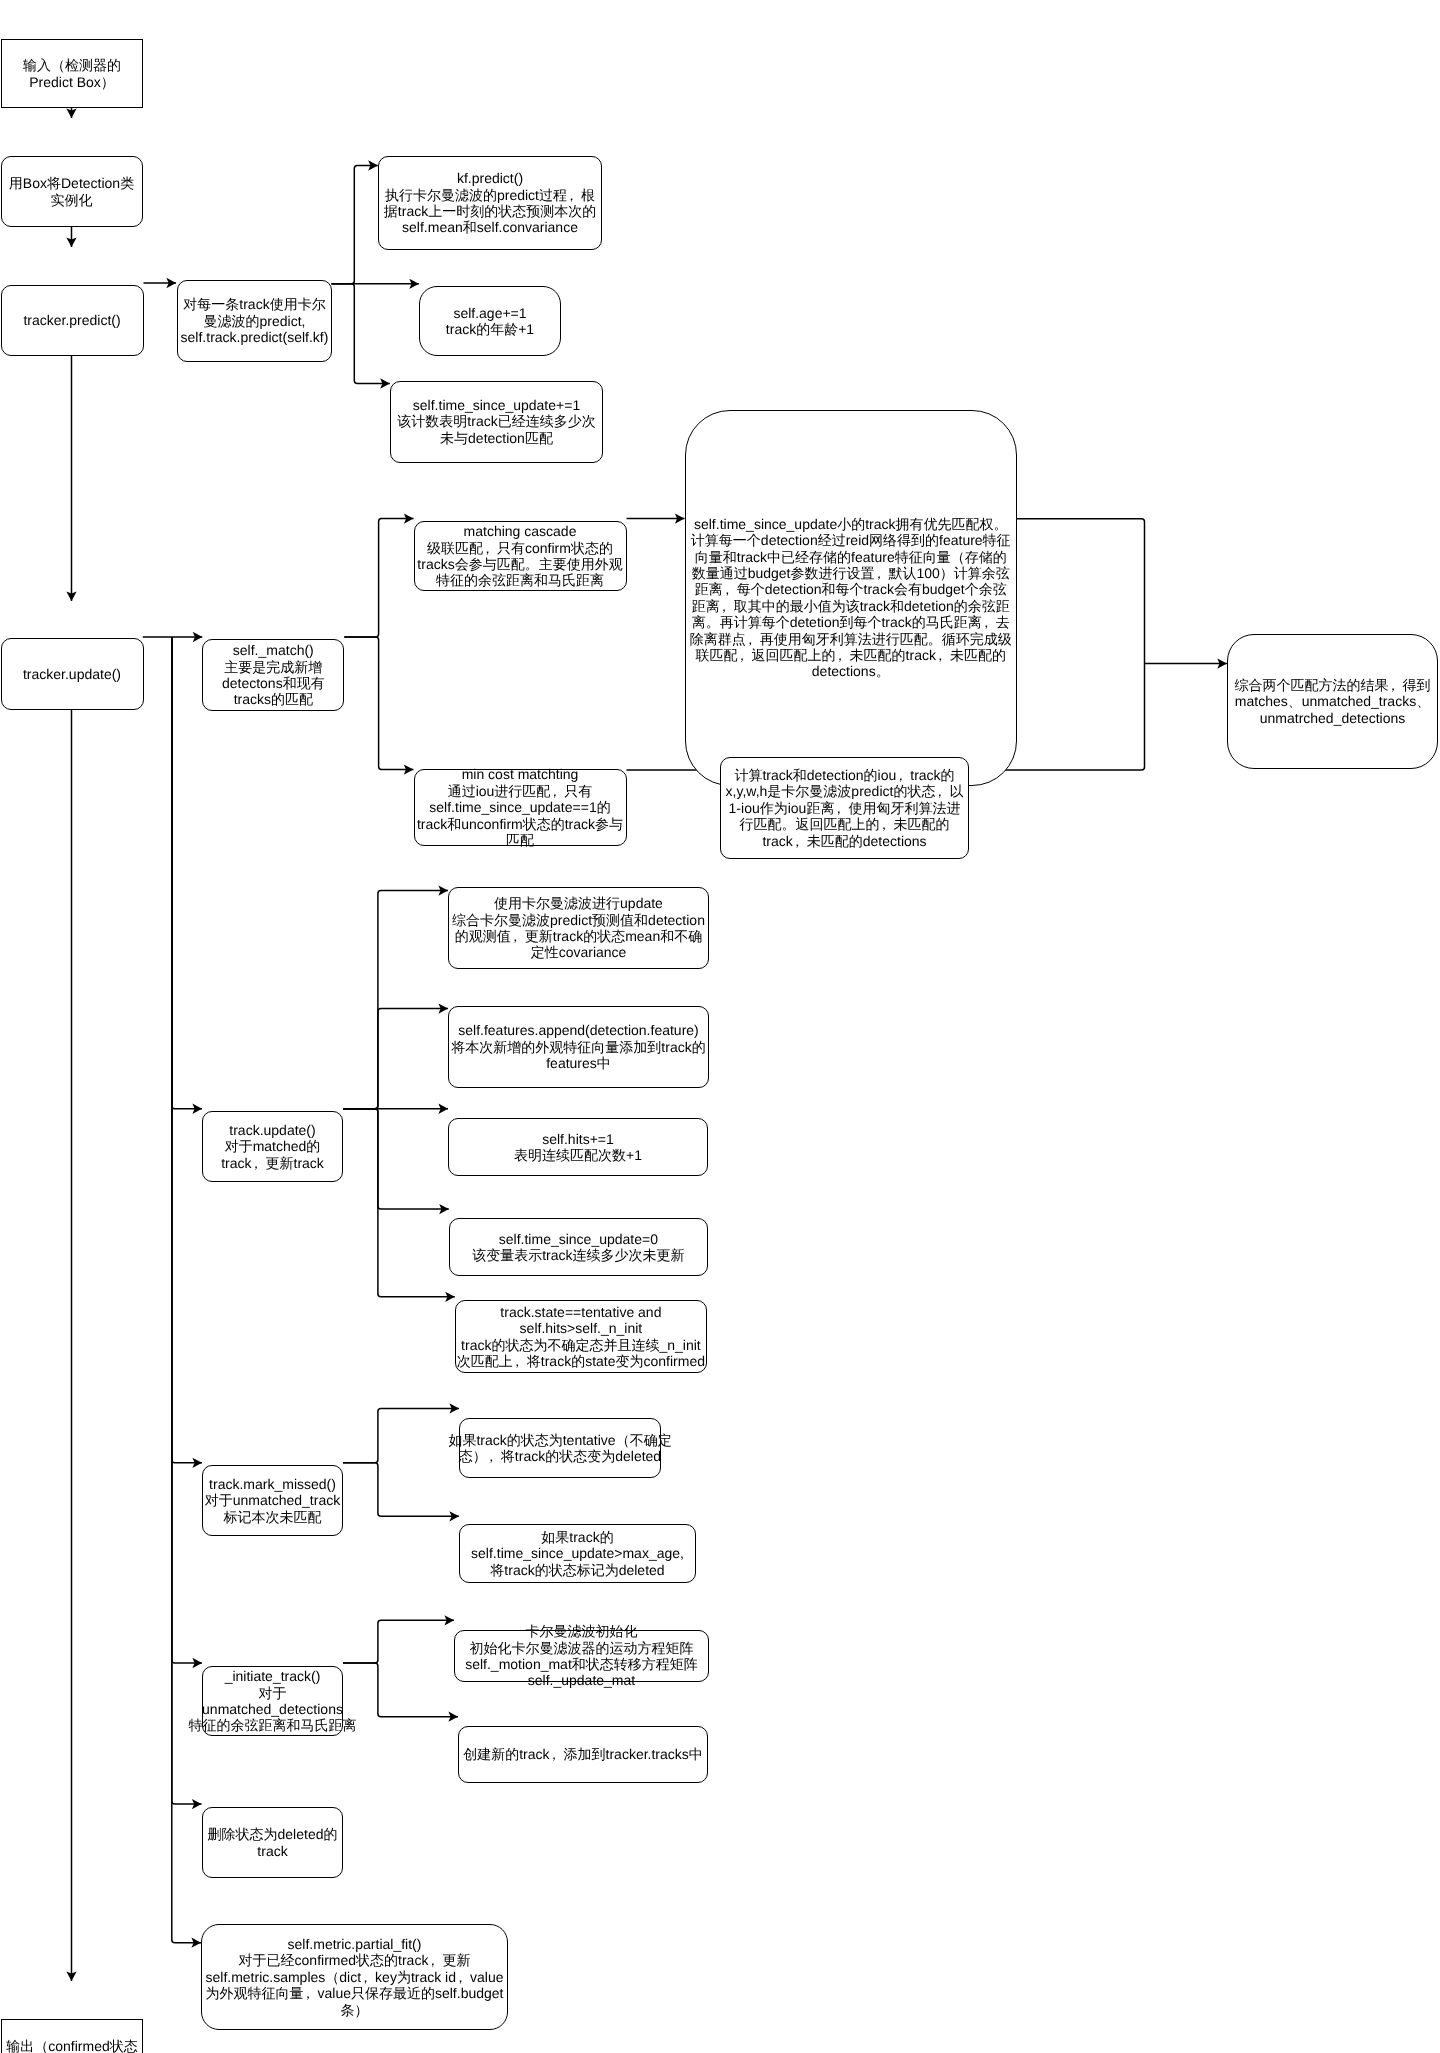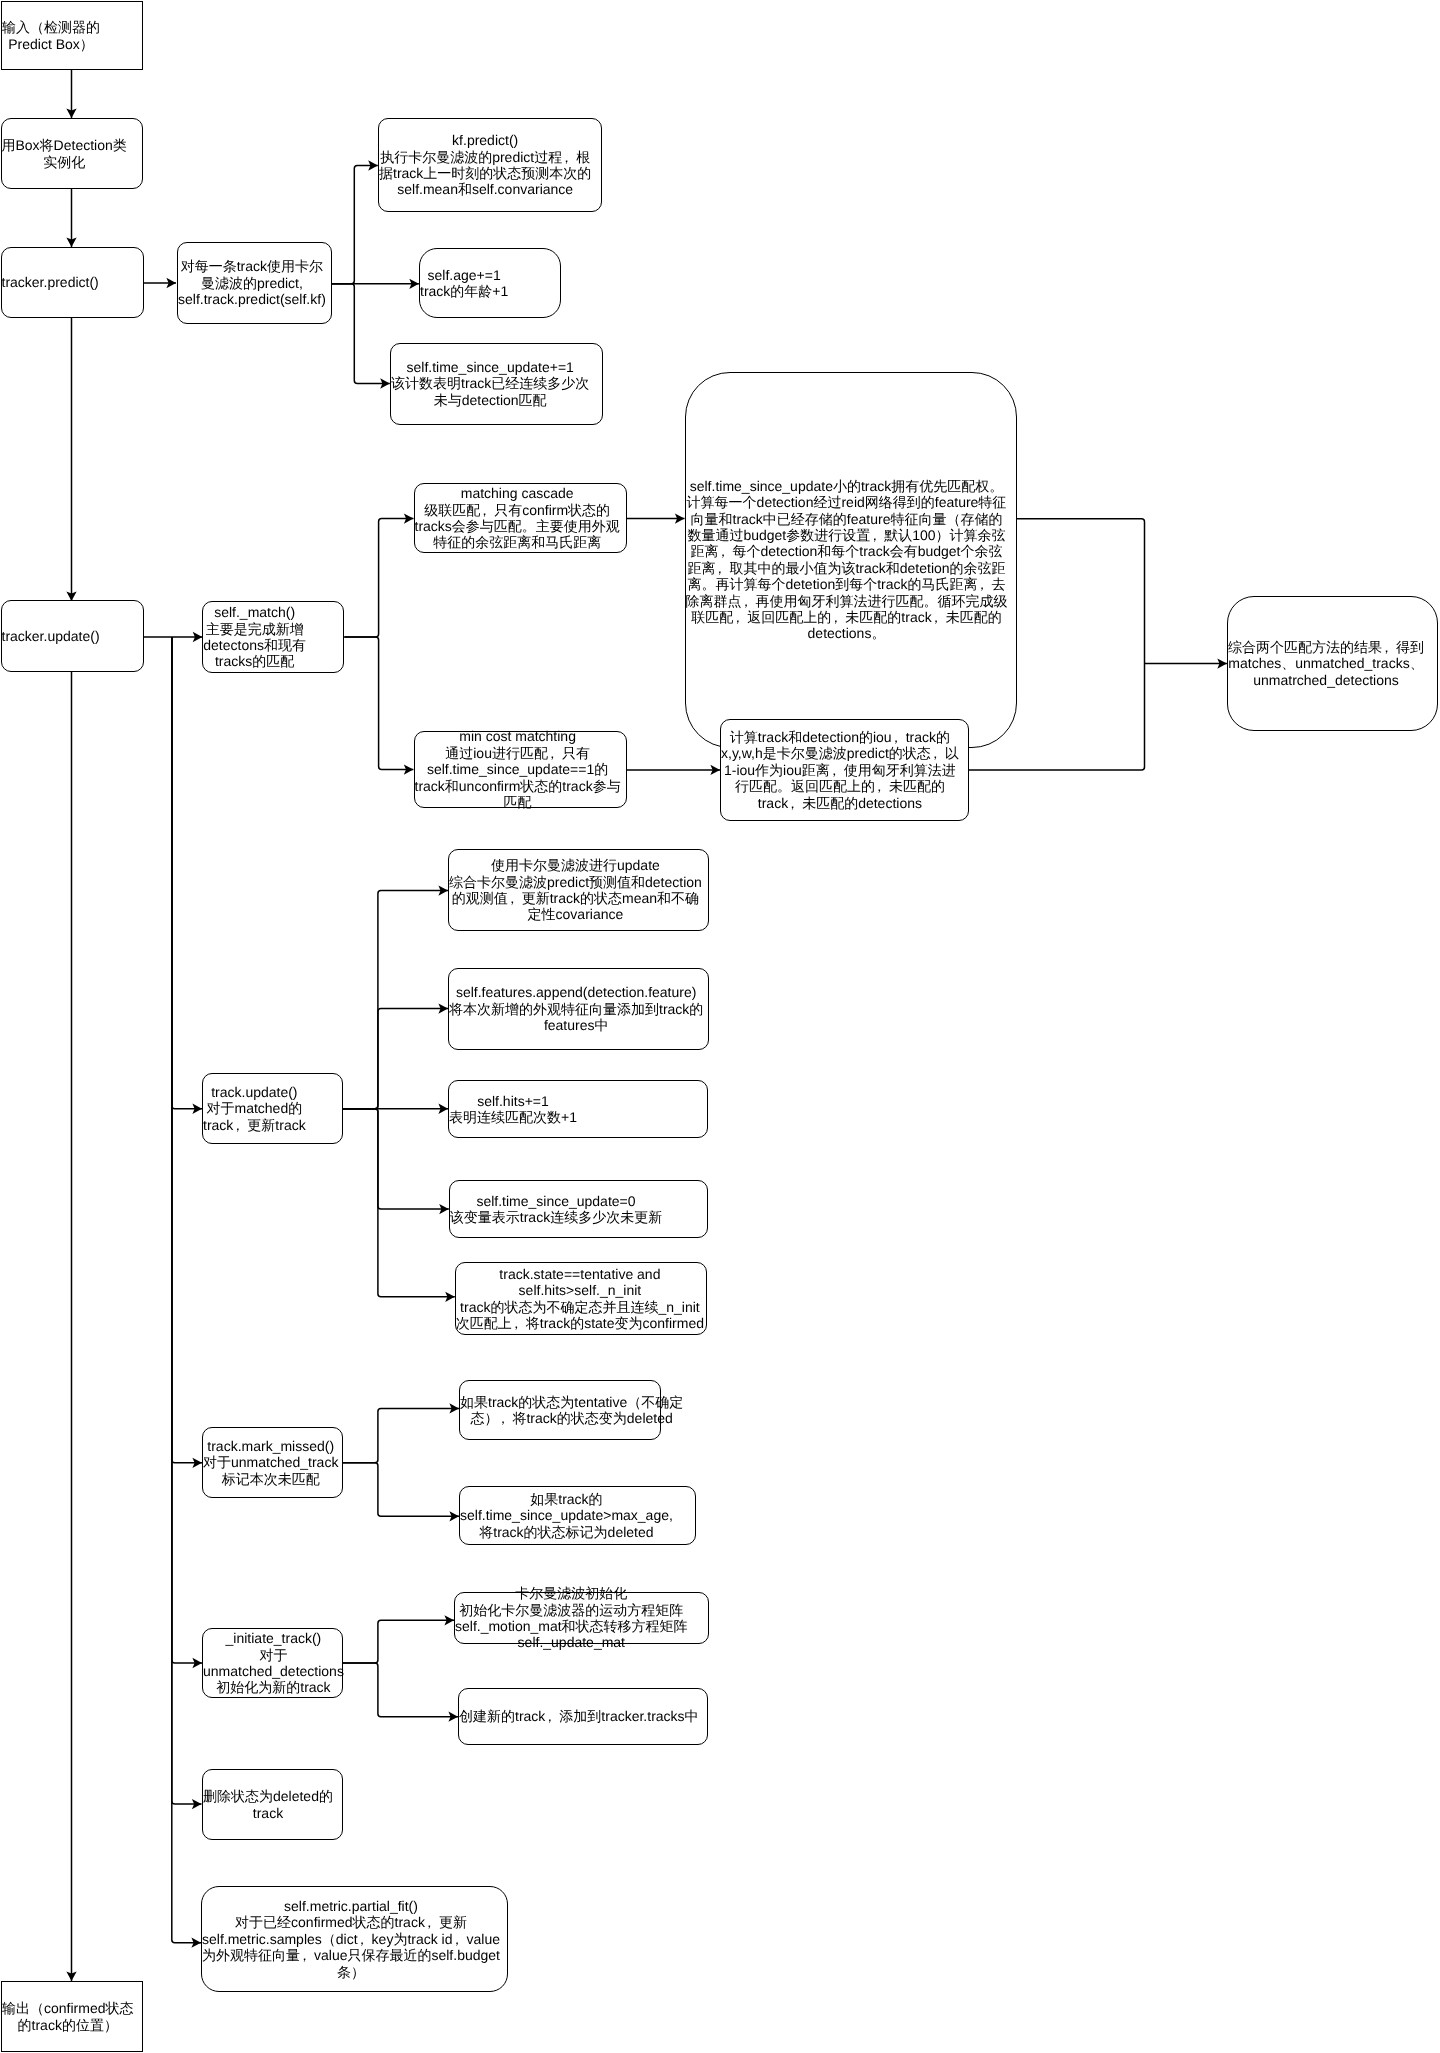--- a/index.html
+++ b/index.html
@@ -1,21 +1,21 @@
 <!DOCTYPE html>
 <html><head>
 <meta charset="utf-8">
 <style>
 html,body{margin:0;padding:0;background:#ffffff;}
 body{width:1440px;height:2053px;font-family:"Liberation Sans",sans-serif;
  -webkit-font-smoothing:antialiased;text-rendering:geometricPrecision;}
 #canvas{position:relative;width:1440px;height:2053px;overflow:hidden;background:#ffffff;}
 #wires{position:absolute;left:0;top:0;pointer-events:none;}
 .node{position:absolute;box-sizing:border-box;border:1.5px solid #000;background:#ffffff;
-  display:flex;align-items:center;text-align:center;z-index:2;}
+  display:flex;align-items:center;justify-content:center;text-align:center;z-index:2;margin-top:38px;}
 .node .txt{line-height:16.4px;color:#000;white-space:pre;font-size:14px;
   transform:translateZ(0);}
 .cjkp{display:inline-block;width:14px;text-align:left;}
 .cjkp>i{font-style:normal;display:inline-block;transform:translateX(-2.6px);}
 </style>
 </head>
 <body>
 
 <div id="canvas">
 <svg id="wires" width="1440" height="2053">
@@ -199,21 +199,21 @@
     </div>
 <div class="node" style="left:459px;top:1486px;width:237px;height:59px;border-radius:10px">
       <div class="txt">如果track的
 self.time_since_update&gt;max_age,
 将track的状态标记为deleted</div>
     </div>
 <div class="node" style="left:202px;top:1628px;width:141px;height:70px;border-radius:10px">
       <div class="txt">_initiate_track()
 对于
 unmatched_detections
-初始化为新的track</div>
+特征的余弦距离和马氏距离</div>
     </div>
 <div class="node" style="left:454px;top:1592px;width:255px;height:52px;border-radius:10px">
       <div class="txt">卡尔曼滤波初始化
 初始化卡尔曼滤波器的运动方程矩阵
 self._motion_mat和状态转移方程矩阵
 self._update_mat</div>
     </div>
 <div class="node" style="left:458px;top:1688px;width:250px;height:57px;border-radius:10px">
       <div class="txt">创建新的track<span class="cjkp"><i>，</i></span>添加到tracker.tracks中</div>
     </div>

